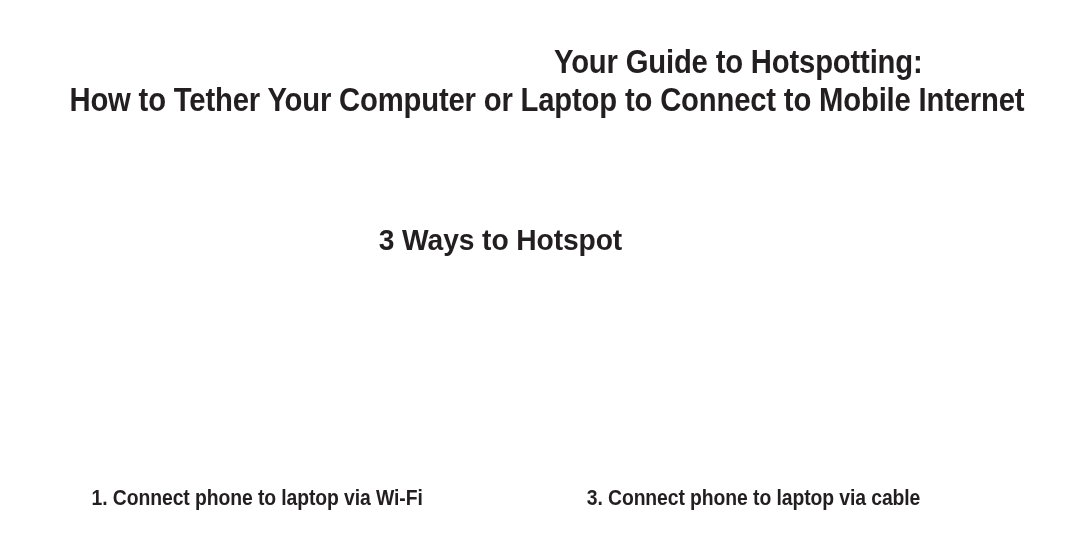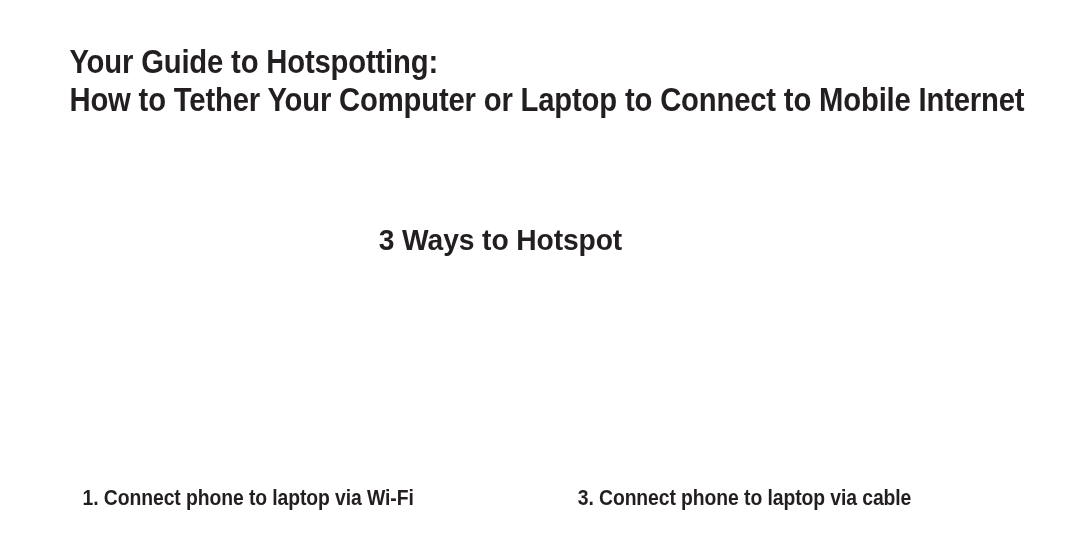--- a/index.html
+++ b/index.html
@@ -23,21 +23,21 @@
     background: #ffffff;
     box-sizing: border-box;
   }
 
   
   .title-block {
     position: absolute;
     left: 0;
     top: 42px;
     width: 992px;
-    text-align: left;
+    text-align: right;
   }
   .title-line {
     display: block;
     font-family: "Liberation Sans Narrow", "Liberation Sans", "DejaVu Sans Condensed", "DejaVu Sans", sans-serif;
     font-weight: 700;
     font-size: 34px;
     line-height: 38px;
     letter-spacing: -0.2px;
     color: #231f20;
     white-space: nowrap;
@@ -78,21 +78,21 @@
   }
   .illustration-slot {
     flex: 1 1 33.3333%;
     height: 100%;
     background: transparent;
   }
 
   
   .caption-row {
     position: absolute;
-    left: 0;
+    left: 9px;
     top: 486px;
     width: 993px;
     height: 28px;
     display: flex;
   }
   .caption-cell {
     flex: 1 1 33.3333%;
     text-align: center;
     line-height: 24px;
   }

